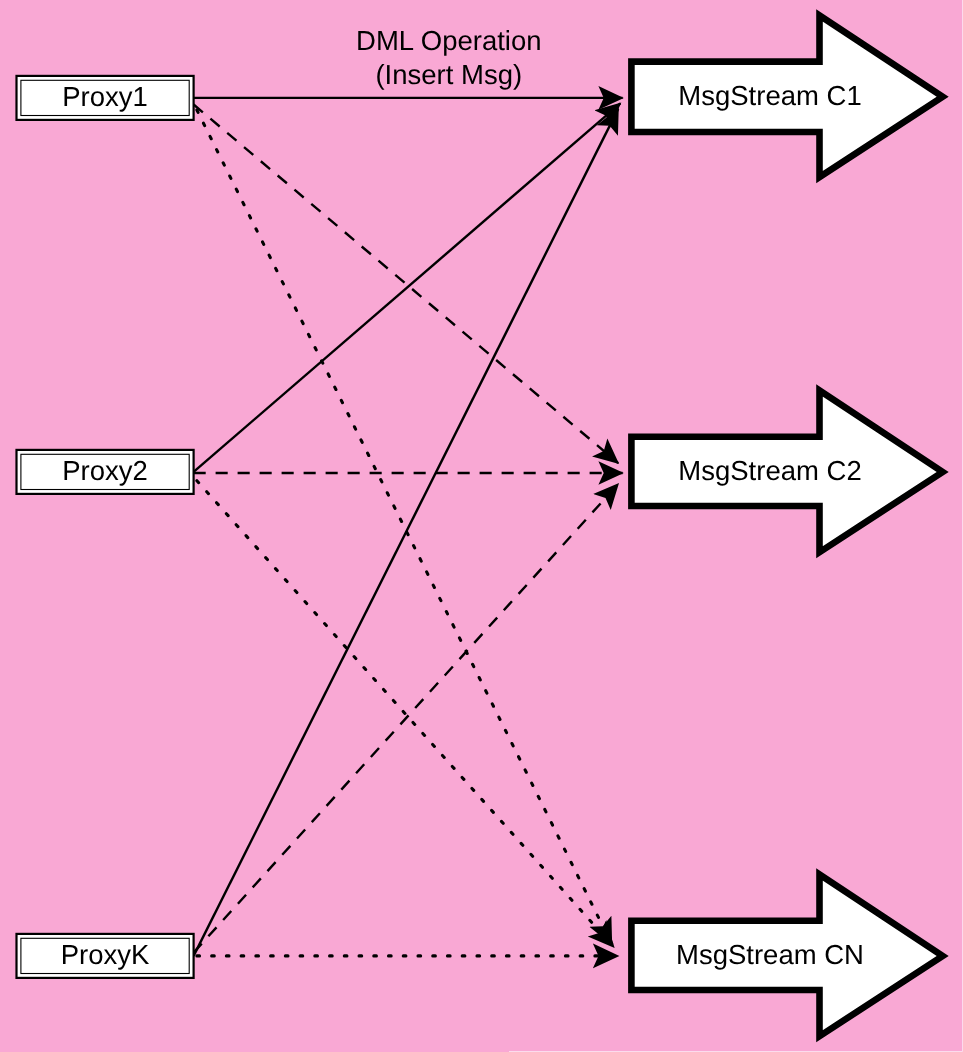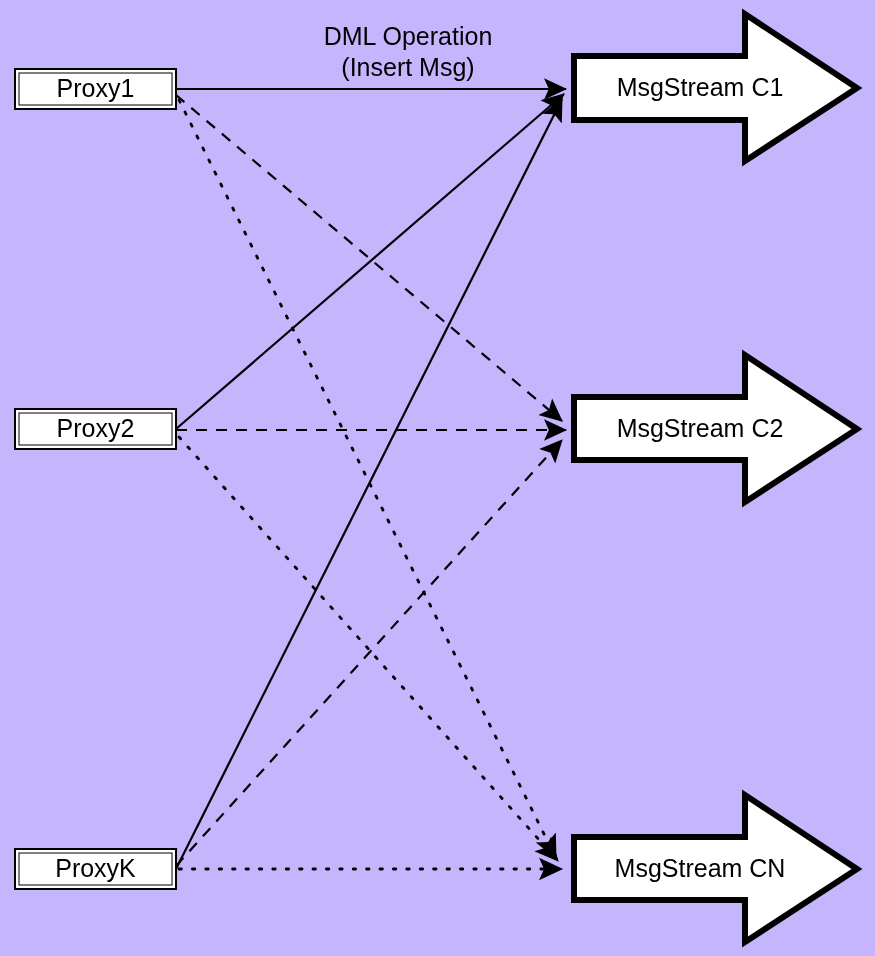--- a/index.html
+++ b/index.html
@@ -7,21 +7,21 @@
     padding: 0;
     background: #ffffff;
   }
   body {
     font-family: "Liberation Sans", sans-serif;
   }
   #diagram-root {
     position: relative;
     width: 875px;
     height: 956px;
-    background: #c4b5fd;
+    background: #f9a8d4;
     overflow: hidden;
   }
   svg.canvas {
     position: absolute;
     top: 0;
     left: 0;
     width: 875px;
     height: 956px;
     display: block;
   }

